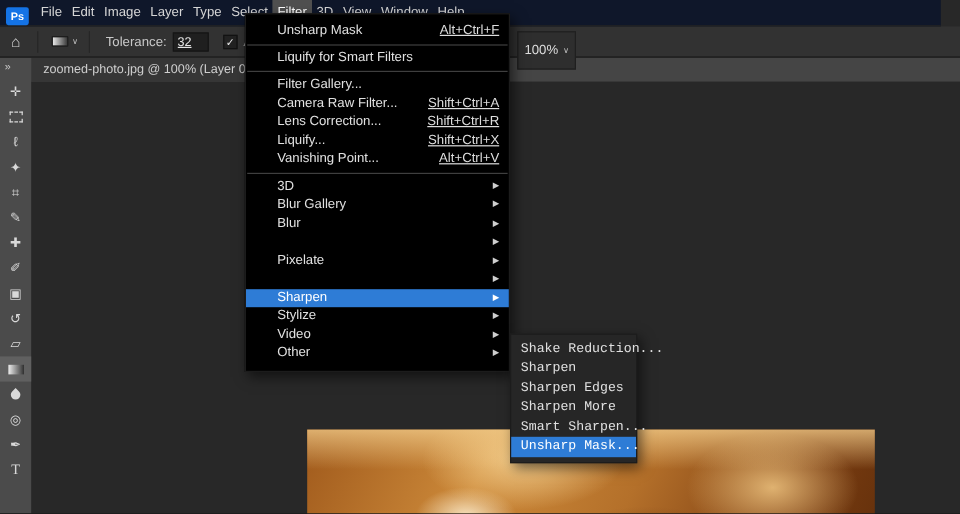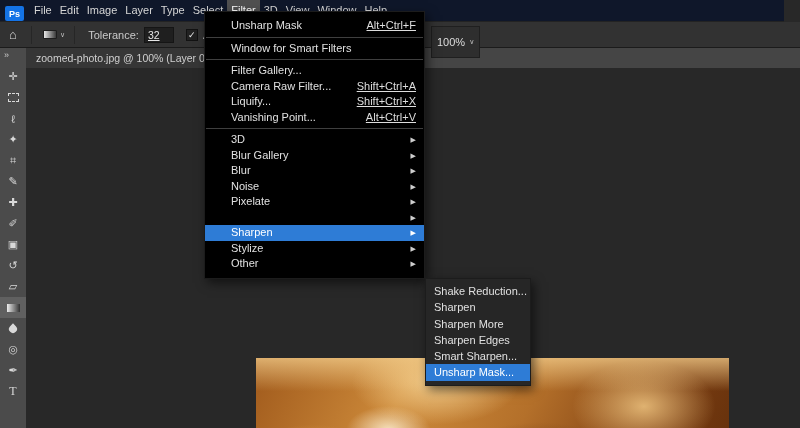--- a/index.html
+++ b/index.html
@@ -58,21 +58,21 @@
   .menu { position: absolute; left: 204px; top: 11px; width: 221px; background: #000000; padding: 6px 0; z-index: 30; box-shadow: 3px 4px 10px rgba(0,0,0,0.55); font-size: 11px; border: 1px solid #1c1c1c; }
   .menu-row { height: 15.5px; line-height: 15.5px; display: flex; align-items: center; padding: 0 8px 0 26px; color: #e0e0e0; white-space: nowrap; }
   .menu-row .mi-label { flex: 1; }
   .mi-shortcut { margin-left: 14px; color: #dedede; text-decoration: underline; }
   .mi-arrow { font-size: 7px; color: #cfcfcf; margin-left: auto; }
   .menu-row.hl { background: var(--accent); color: #ffffff; }
   .menu-row.hl .mi-shortcut, .menu-row.hl .mi-arrow { color: #ffffff; }
   .menu-sep { height: 1px; background: #3f3f3f; margin: 3px 1px; }
 
   .submenu { position: absolute; left: 425px; top: 278px; width: 106px; background: #262626; padding: 4px 0; z-index: 31; box-shadow: 3px 4px 10px rgba(0,0,0,0.55); font-size: 11px; border: 1px solid #1c1c1c; }
-  .sub-row { height: 16.3px; line-height: 16.3px; padding: 0 8px; color: #e0e0e0; white-space: nowrap; }
+  .sub-row { height: 16.3px; line-height: 16.3px; padding: 0 8px; color: #e0e0e0; white-space: nowrap; font-family: Liberation Mono, monospace; }
   .sub-row.hl { background: var(--accent); color: #ffffff; }
 </style>
 </head>
 <body>
 
 <div class="screen">
 
   <div class="menubar">
     <div class="ps-logo">Ps</div>
     <span class="mb-item">File</span>
@@ -170,31 +170,35 @@
     </div>
   </div>
 
   <div class="menu">
     <div class="menu-row">
       <span class="mi-label">Unsharp Mask</span>
       <span class="mi-shortcut">Alt+Ctrl+F</span>
     </div>
     <div class="menu-sep"></div>
     <div class="menu-row">
-      <span class="mi-label">Window for Smart Filters</span>
+      <span class="mi-label">Liquify for Smart Filters</span>
     </div>
     <div class="menu-sep"></div>
     <div class="menu-row">
       <span class="mi-label">Filter Gallery...</span>
     </div>
     <div class="menu-row">
       <span class="mi-label">Camera Raw Filter...</span>
       <span class="mi-shortcut">Shift+Ctrl+A</span>
     </div>
     <div class="menu-row">
+      <span class="mi-label">Lens Correction...</span>
+      <span class="mi-shortcut">Shift+Ctrl+R</span>
+    </div>
+    <div class="menu-row">
       <span class="mi-label">Liquify...</span>
       <span class="mi-shortcut">Shift+Ctrl+X</span>
     </div>
     <div class="menu-row">
       <span class="mi-label">Vanishing Point...</span>
       <span class="mi-shortcut">Alt+Ctrl+V</span>
     </div>
     <div class="menu-sep"></div>
     <div class="menu-row">
       <span class="mi-label">3D</span>
@@ -202,46 +206,49 @@
     </div>
     <div class="menu-row">
       <span class="mi-label">Blur Gallery</span>
       <span class="mi-arrow">▶</span>
     </div>
     <div class="menu-row">
       <span class="mi-label">Blur</span>
       <span class="mi-arrow">▶</span>
     </div>
     <div class="menu-row">
-      <span class="mi-label">Noise</span>
       <span class="mi-arrow">▶</span>
     </div>
     <div class="menu-row">
       <span class="mi-label">Pixelate</span>
       <span class="mi-arrow">▶</span>
     </div>
     <div class="menu-row">
       <span class="mi-arrow">▶</span>
     </div>
     <div class="menu-row hl">
       <span class="mi-label">Sharpen</span>
       <span class="mi-arrow">▶</span>
     </div>
     <div class="menu-row">
       <span class="mi-label">Stylize</span>
+      <span class="mi-arrow">▶</span>
+    </div>
+    <div class="menu-row">
+      <span class="mi-label">Video</span>
       <span class="mi-arrow">▶</span>
     </div>
     <div class="menu-row">
       <span class="mi-label">Other</span>
       <span class="mi-arrow">▶</span>
     </div>
   </div>
 
   <div class="submenu">
     <div class="sub-row">Shake Reduction...</div>
     <div class="sub-row">Sharpen</div>
+    <div class="sub-row">Sharpen Edges</div>
     <div class="sub-row">Sharpen More</div>
-    <div class="sub-row">Sharpen Edges</div>
     <div class="sub-row">Smart Sharpen...</div>
     <div class="sub-row hl">Unsharp Mask...</div>
   </div>
 
 </div>
 
 </body></html>

